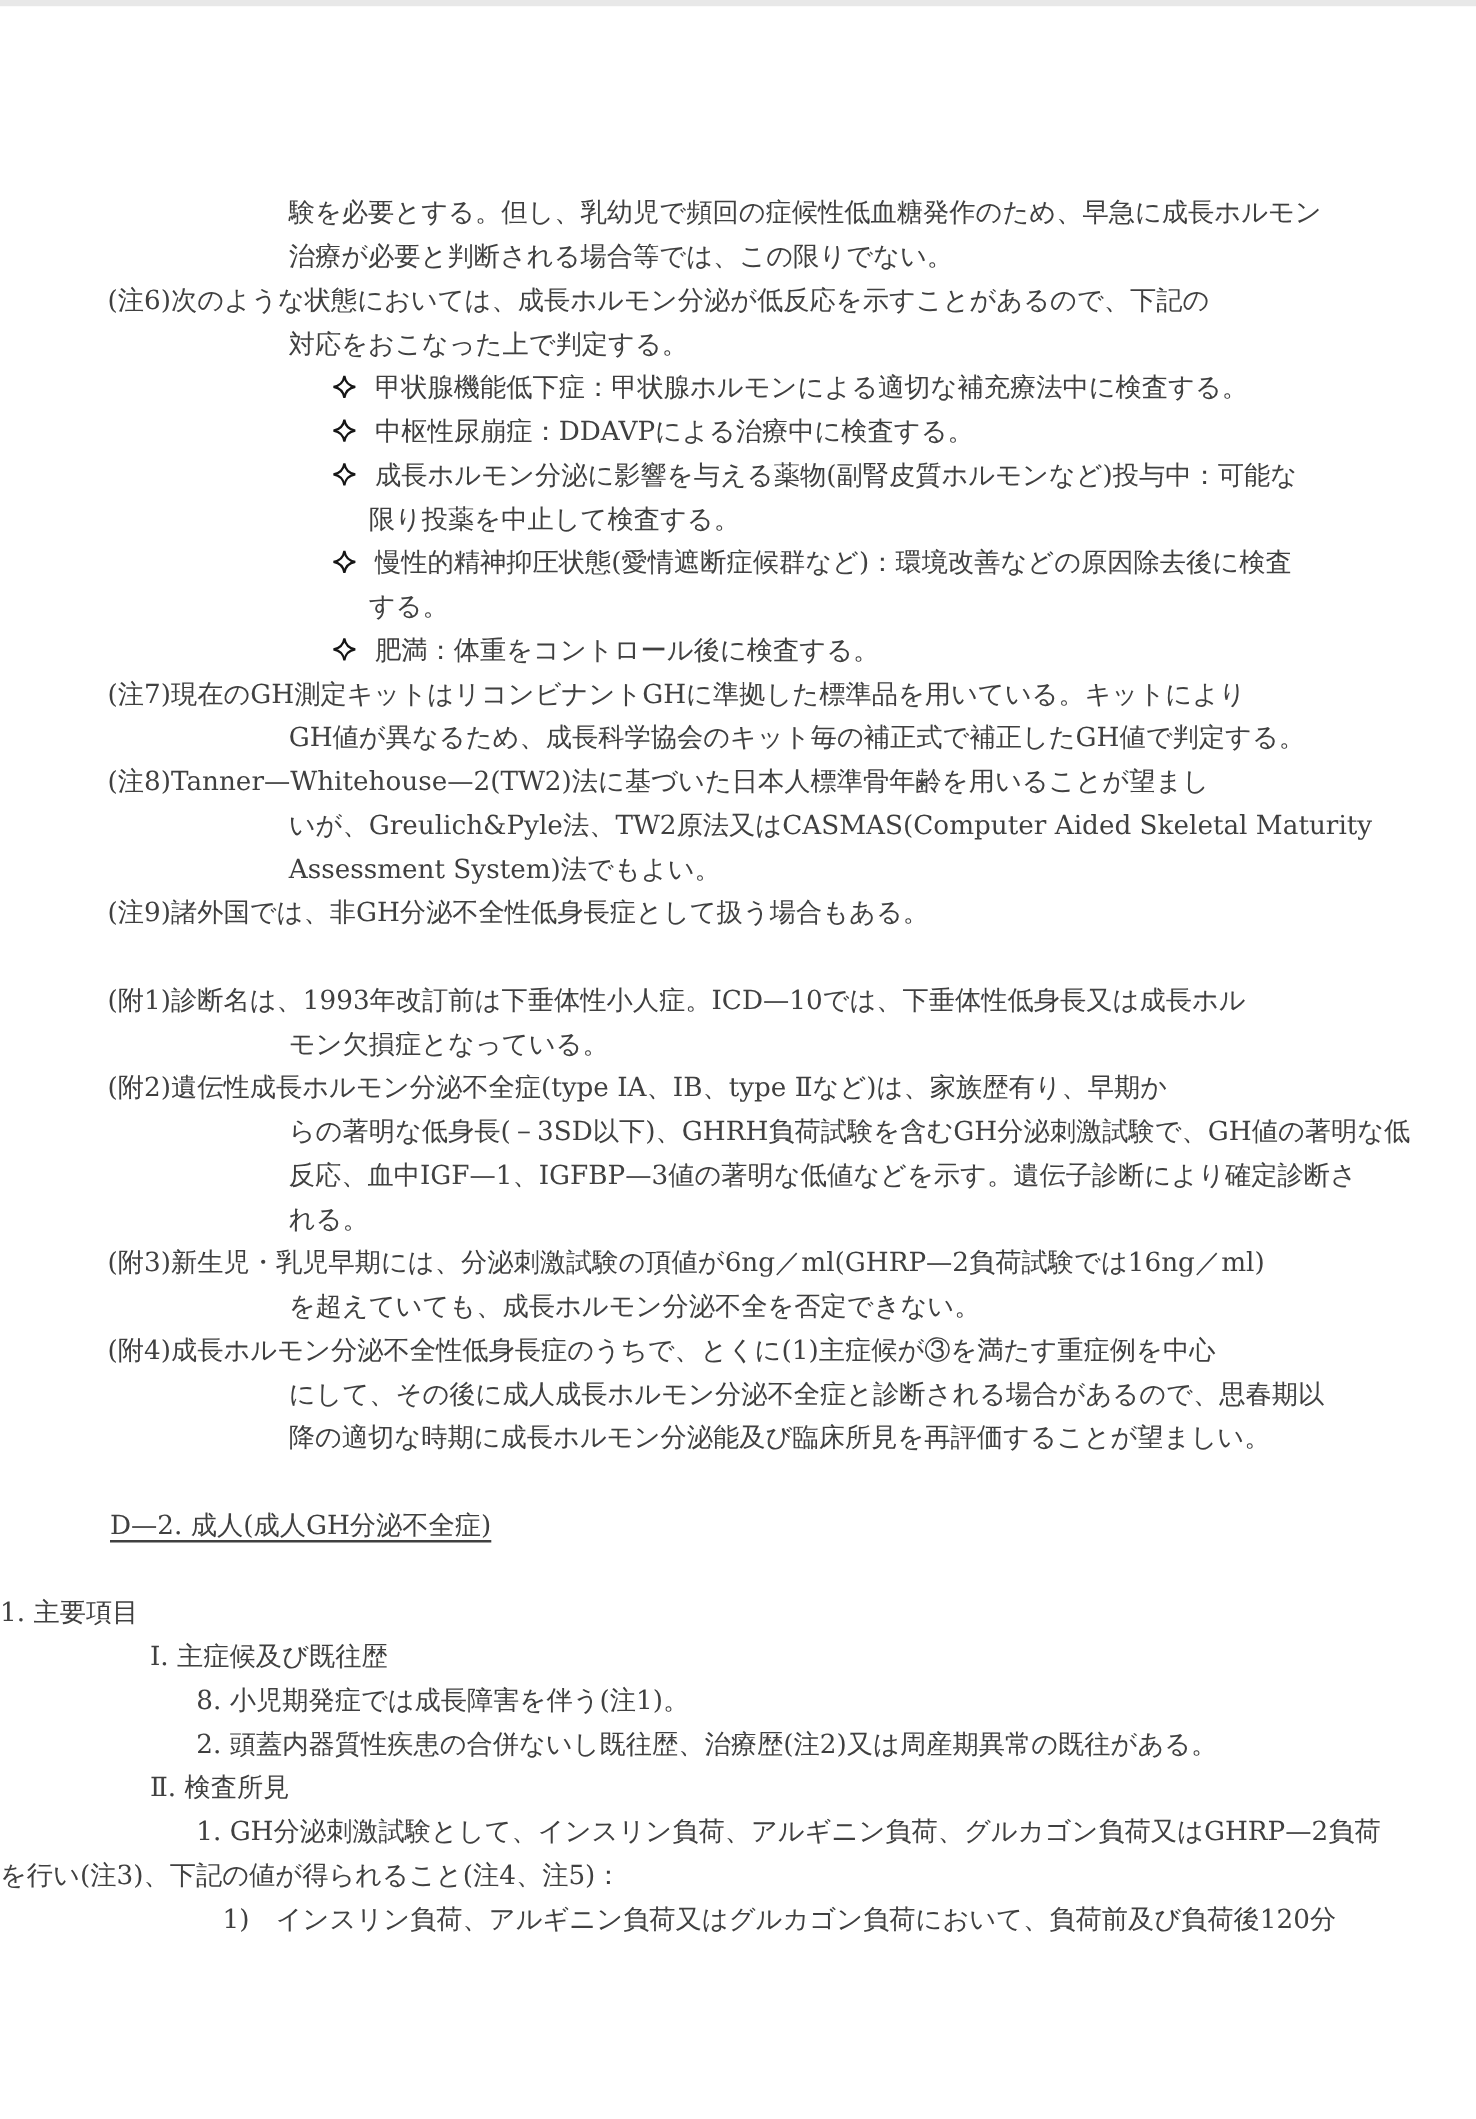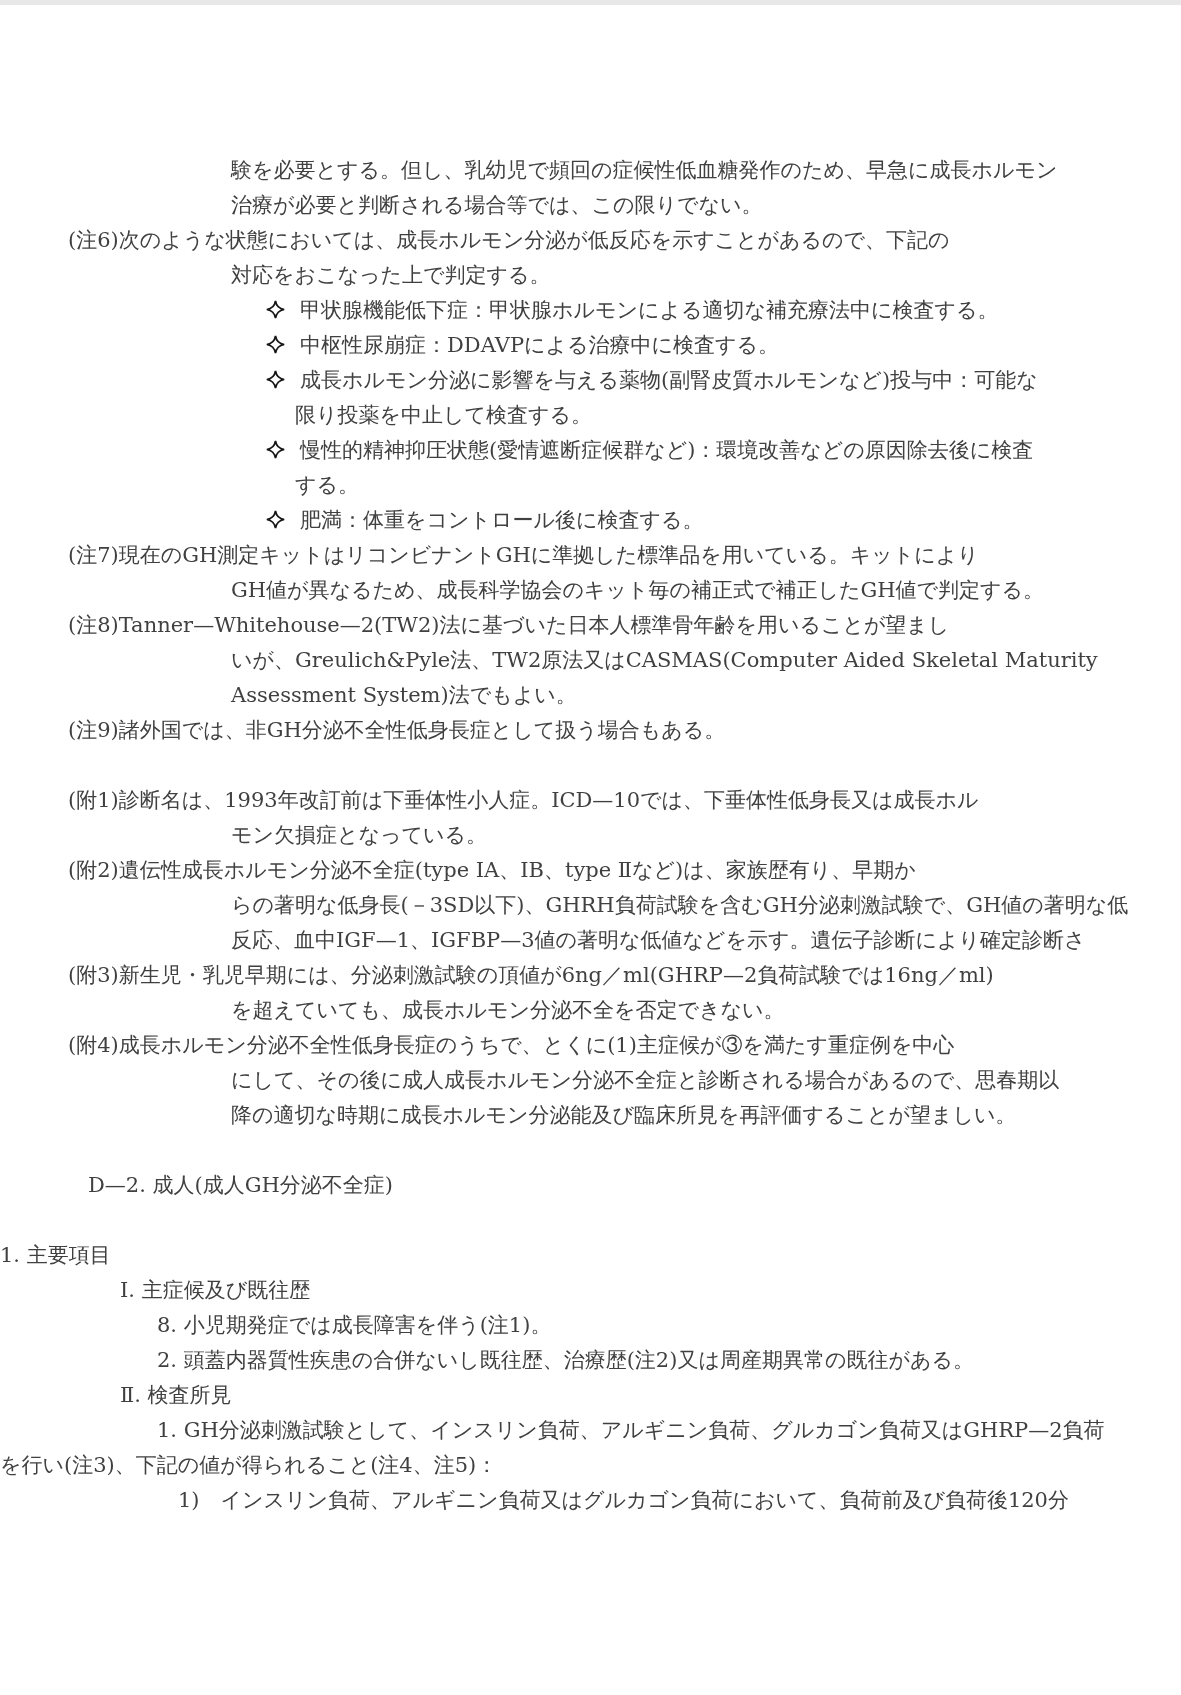--- a/index.html
+++ b/index.html
@@ -15,37 +15,38 @@
     overflow: hidden;
   }
   .content { padding-top: 148px; }
   .line {
     height: 35px;
     line-height: 35px;
     white-space: nowrap;
   }
   .blank { height: 35px; }
   
-  .x-label  { padding-left: 68px; }  
+  .x-label  { padding-left: 86px; }  
   .x-cont   { padding-left: 231px; }  
   .x-bullet { padding-left: 266px; }  
   .x-bullet-cont { padding-left: 295px; } 
   .x-h  { padding-left: 88px;  }      
   .x-l1 { }      
   .x-l2 { padding-left: 120px; }      
   .x-l3 { padding-left: 157px; }      
   .x-l3c{ }      
   .x-l4 { padding-left: 178px; }      
   .bullet-icon {
     display: inline-block;
     width: 19px;
     margin-right: 15px;
   }
   .bullet-icon svg { vertical-align: -2px; }
   .d2-heading {
+    text-decoration: underline;
     text-underline-offset: 5px;
   }
 </style>
 </head>
 <body>
 
 <div class="page">
   <div class="content">
 
     <div class="line x-cont">験を必要とする。但し、乳幼児で頻回の症候性低血糖発作のため、早急に成長ホルモン</div>
@@ -92,20 +93,21 @@
     <div class="line x-label">(注9)諸外国では、非GH分泌不全性低身長症として扱う場合もある。</div>
 
     <div class="line blank"></div>
 
     <div class="line x-label">(附1)診断名は、1993年改訂前は下垂体性小人症。ICD—10では、下垂体性低身長又は成長ホル</div>
     <div class="line x-cont">モン欠損症となっている。</div>
 
     <div class="line x-label">(附2)遺伝性成長ホルモン分泌不全症(type ⅠA、ⅠB、type Ⅱなど)は、家族歴有り、早期か</div>
     <div class="line x-cont">らの著明な低身長(－3SD以下)、GHRH負荷試験を含むGH分泌刺激試験で、GH値の著明な低</div>
     <div class="line x-cont">反応、血中IGF—1、IGFBP—3値の著明な低値などを示す。遺伝子診断により確定診断さ</div>
+    <div class="line x-cont">れる。</div>
 
     <div class="line x-label">(附3)新生児・乳児早期には、分泌刺激試験の頂値が6ng／ml(GHRP—2負荷試験では16ng／ml)</div>
     <div class="line x-cont">を超えていても、成長ホルモン分泌不全を否定できない。</div>
 
     <div class="line x-label">(附4)成長ホルモン分泌不全性低身長症のうちで、とくに(1)主症候が③を満たす重症例を中心</div>
     <div class="line x-cont">にして、その後に成人成長ホルモン分泌不全症と診断される場合があるので、思春期以</div>
     <div class="line x-cont">降の適切な時期に成長ホルモン分泌能及び臨床所見を再評価することが望ましい。</div>
 
     <div class="line blank"></div>
 

